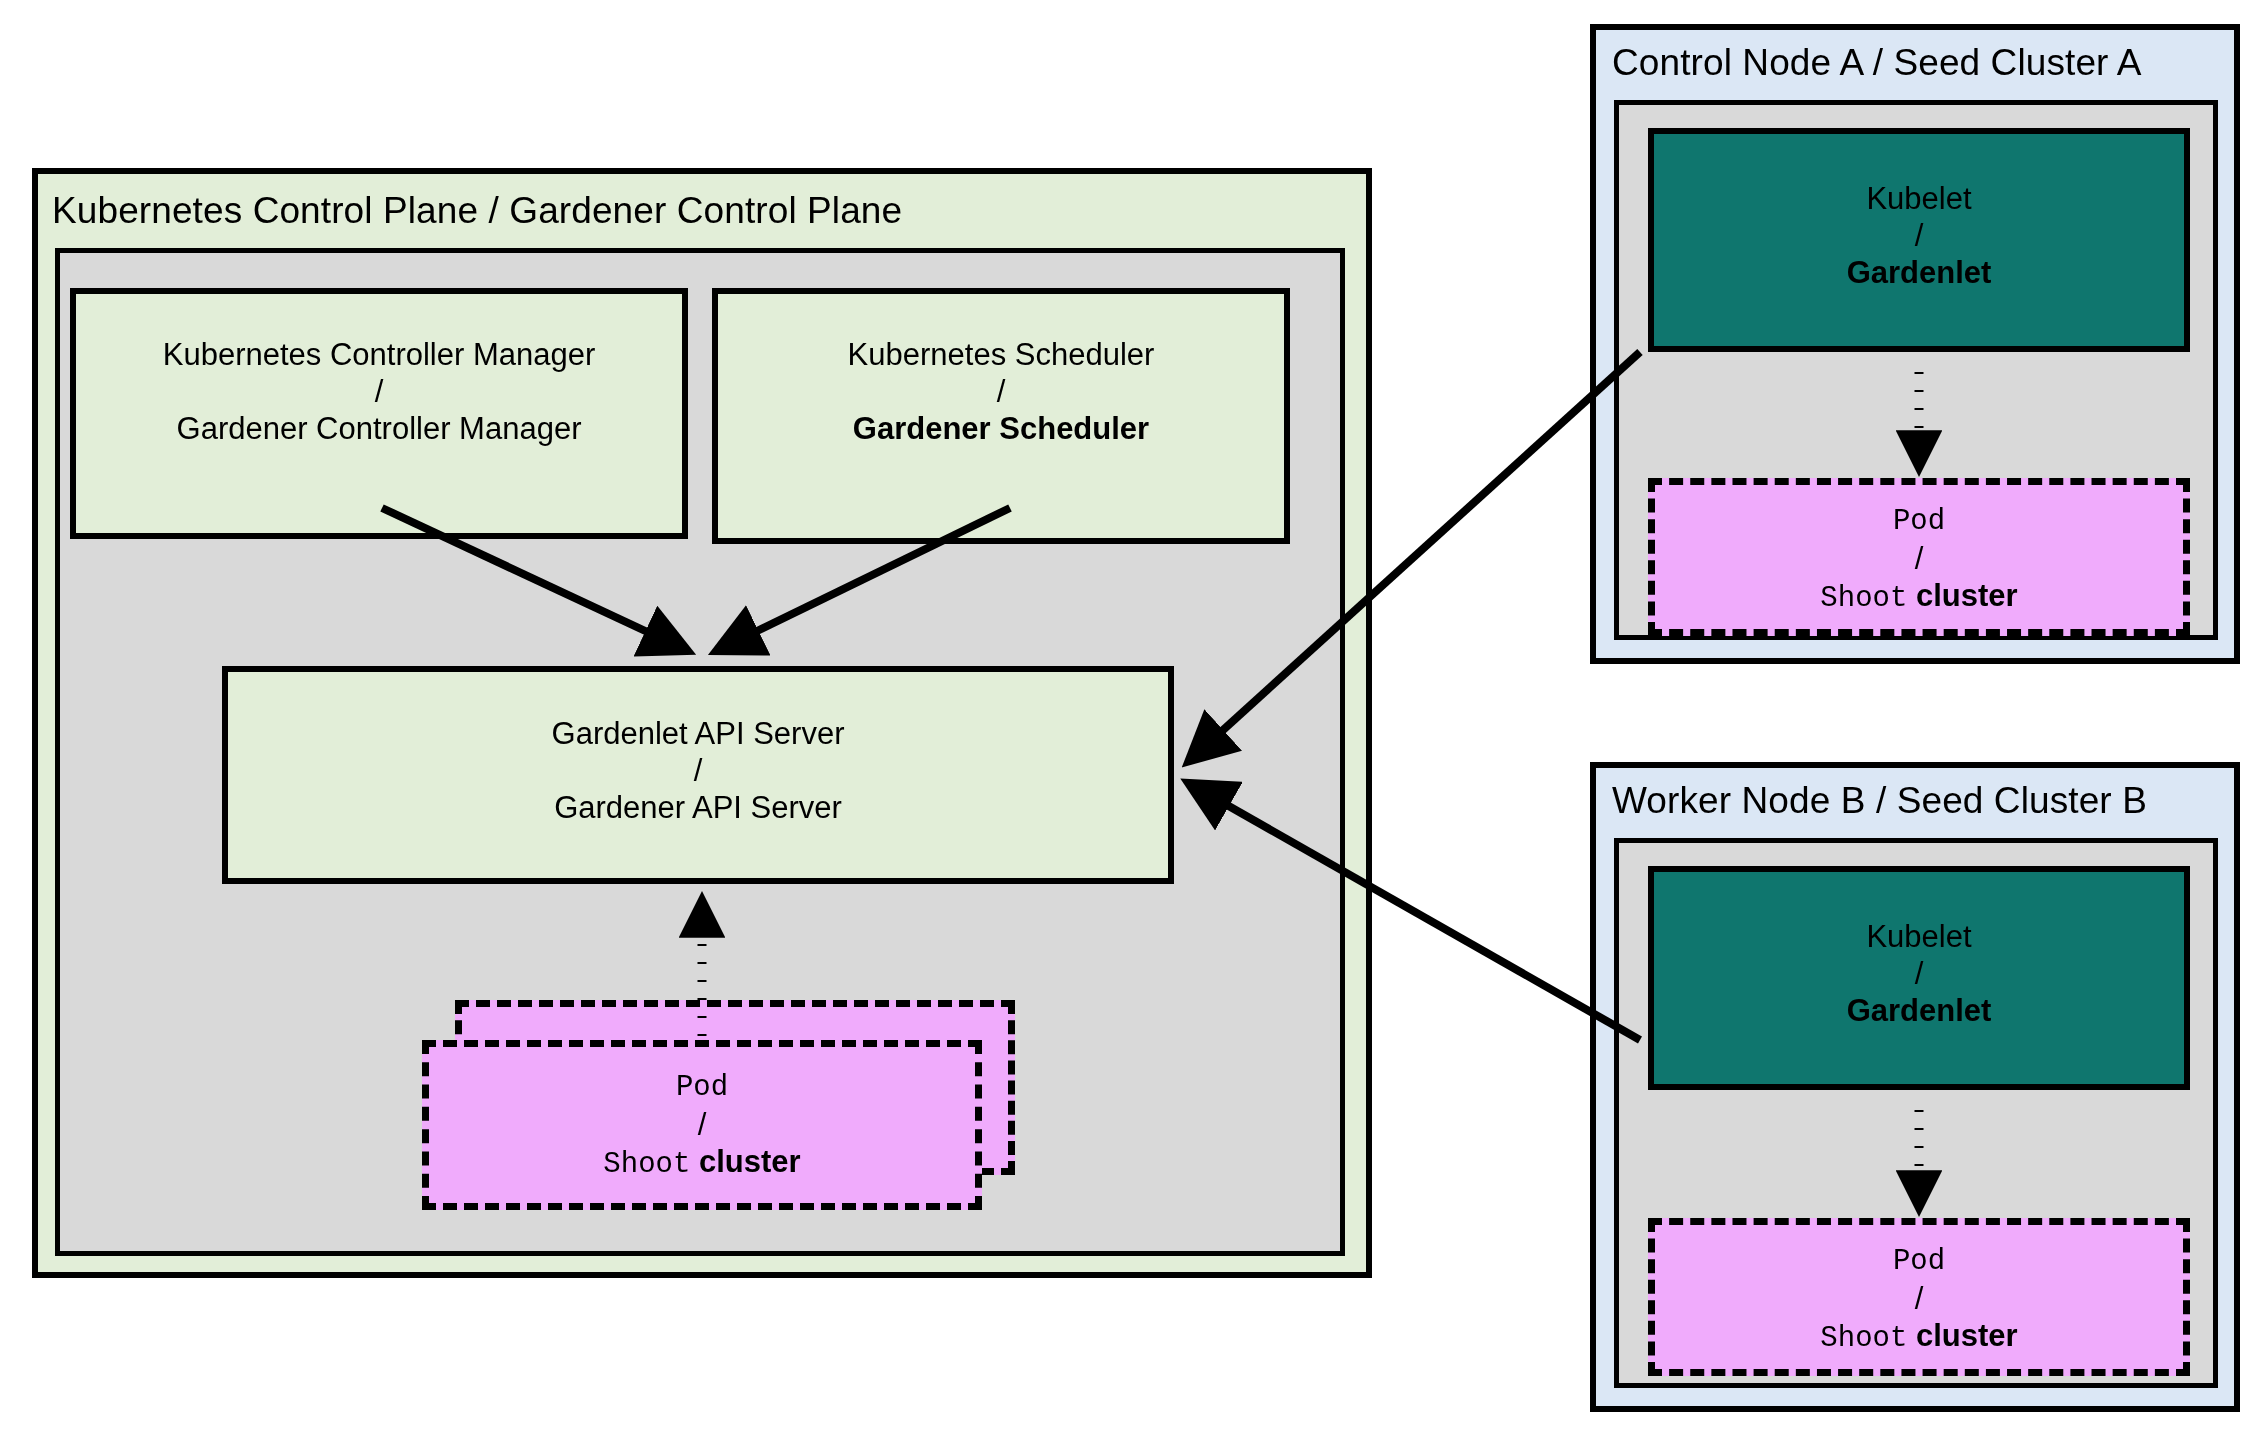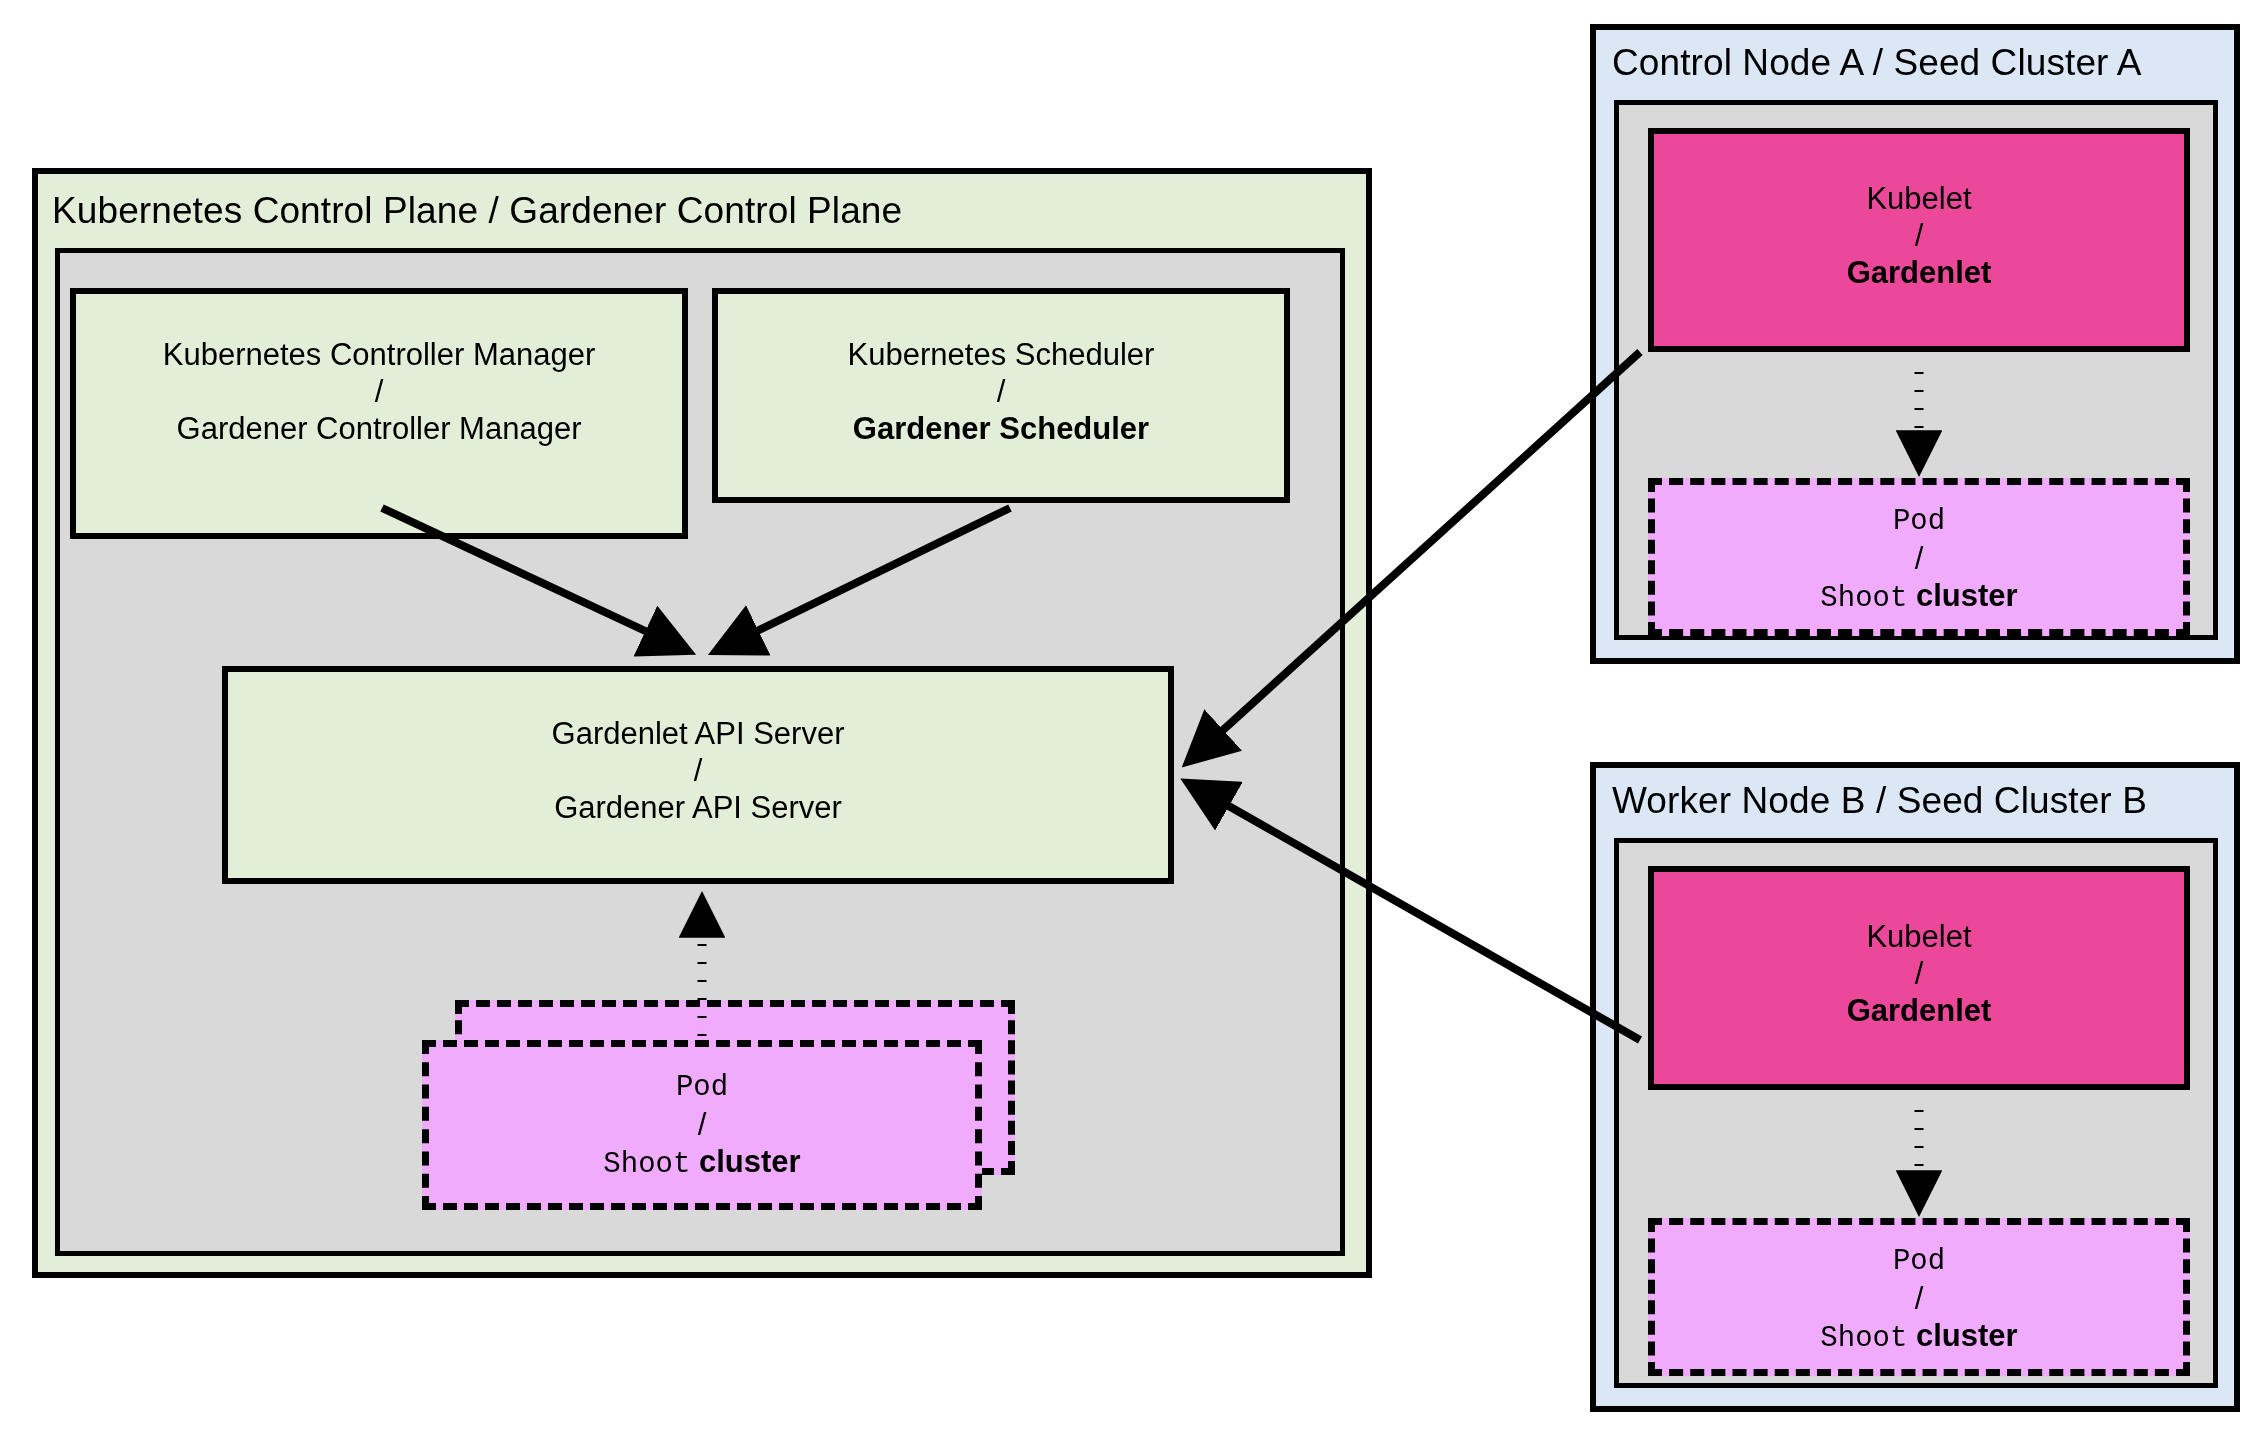--- a/index.html
+++ b/index.html
@@ -10,21 +10,21 @@
 
   
   .panel{position:absolute;box-sizing:border-box;}
   .bd-solid{border:6px solid #000000;}
   .bd-solid-thin{border:5px solid #000000;}
   .bd-dashed{border:7px dashed #000000;}
 
   .green{background:#e2eed8;}
   .grey{background:#d9d9d9;}
   .blue{background:#dbe7f5;}
-  .orange{background:#ec4899;}
+  .orange{background:#0f766e;}
   .peach{background:#f0abfc;}
 
   
   .panel-title{
     position:absolute;
     font-size:37px;
     line-height:1.0;
     letter-spacing:0.1px;
     white-space:nowrap;
     color:#000;
@@ -61,21 +61,21 @@
   </div>
 
   <div class="panel green bd-solid" style="left:70px;top:288px;width:618px;height:251px;">
     <div class="boxtext" style="top:42px;">
       <span class="ln">Kubernetes Controller Manager</span>
       <span class="slash">/</span>
       <span class="ln">Gardener Controller Manager</span>
     </div>
   </div>
 
-  <div class="panel green bd-solid" style="left:712px;top:288px;width:578px;height:215px;">
+  <div class="panel green bd-solid" style="left:712px;top:288px;width:578px;height:256px;">
     <div class="boxtext" style="top:42px;">
       <span class="ln">Kubernetes Scheduler</span>
       <span class="slash">/</span>
       <span class="ln bold">Gardener Scheduler</span>
     </div>
   </div>
 
   <div class="panel green bd-solid" style="left:222px;top:666px;width:952px;height:218px;">
     <div class="boxtext" style="top:43px;">
       <span class="ln">Gardenlet API Server</span>

